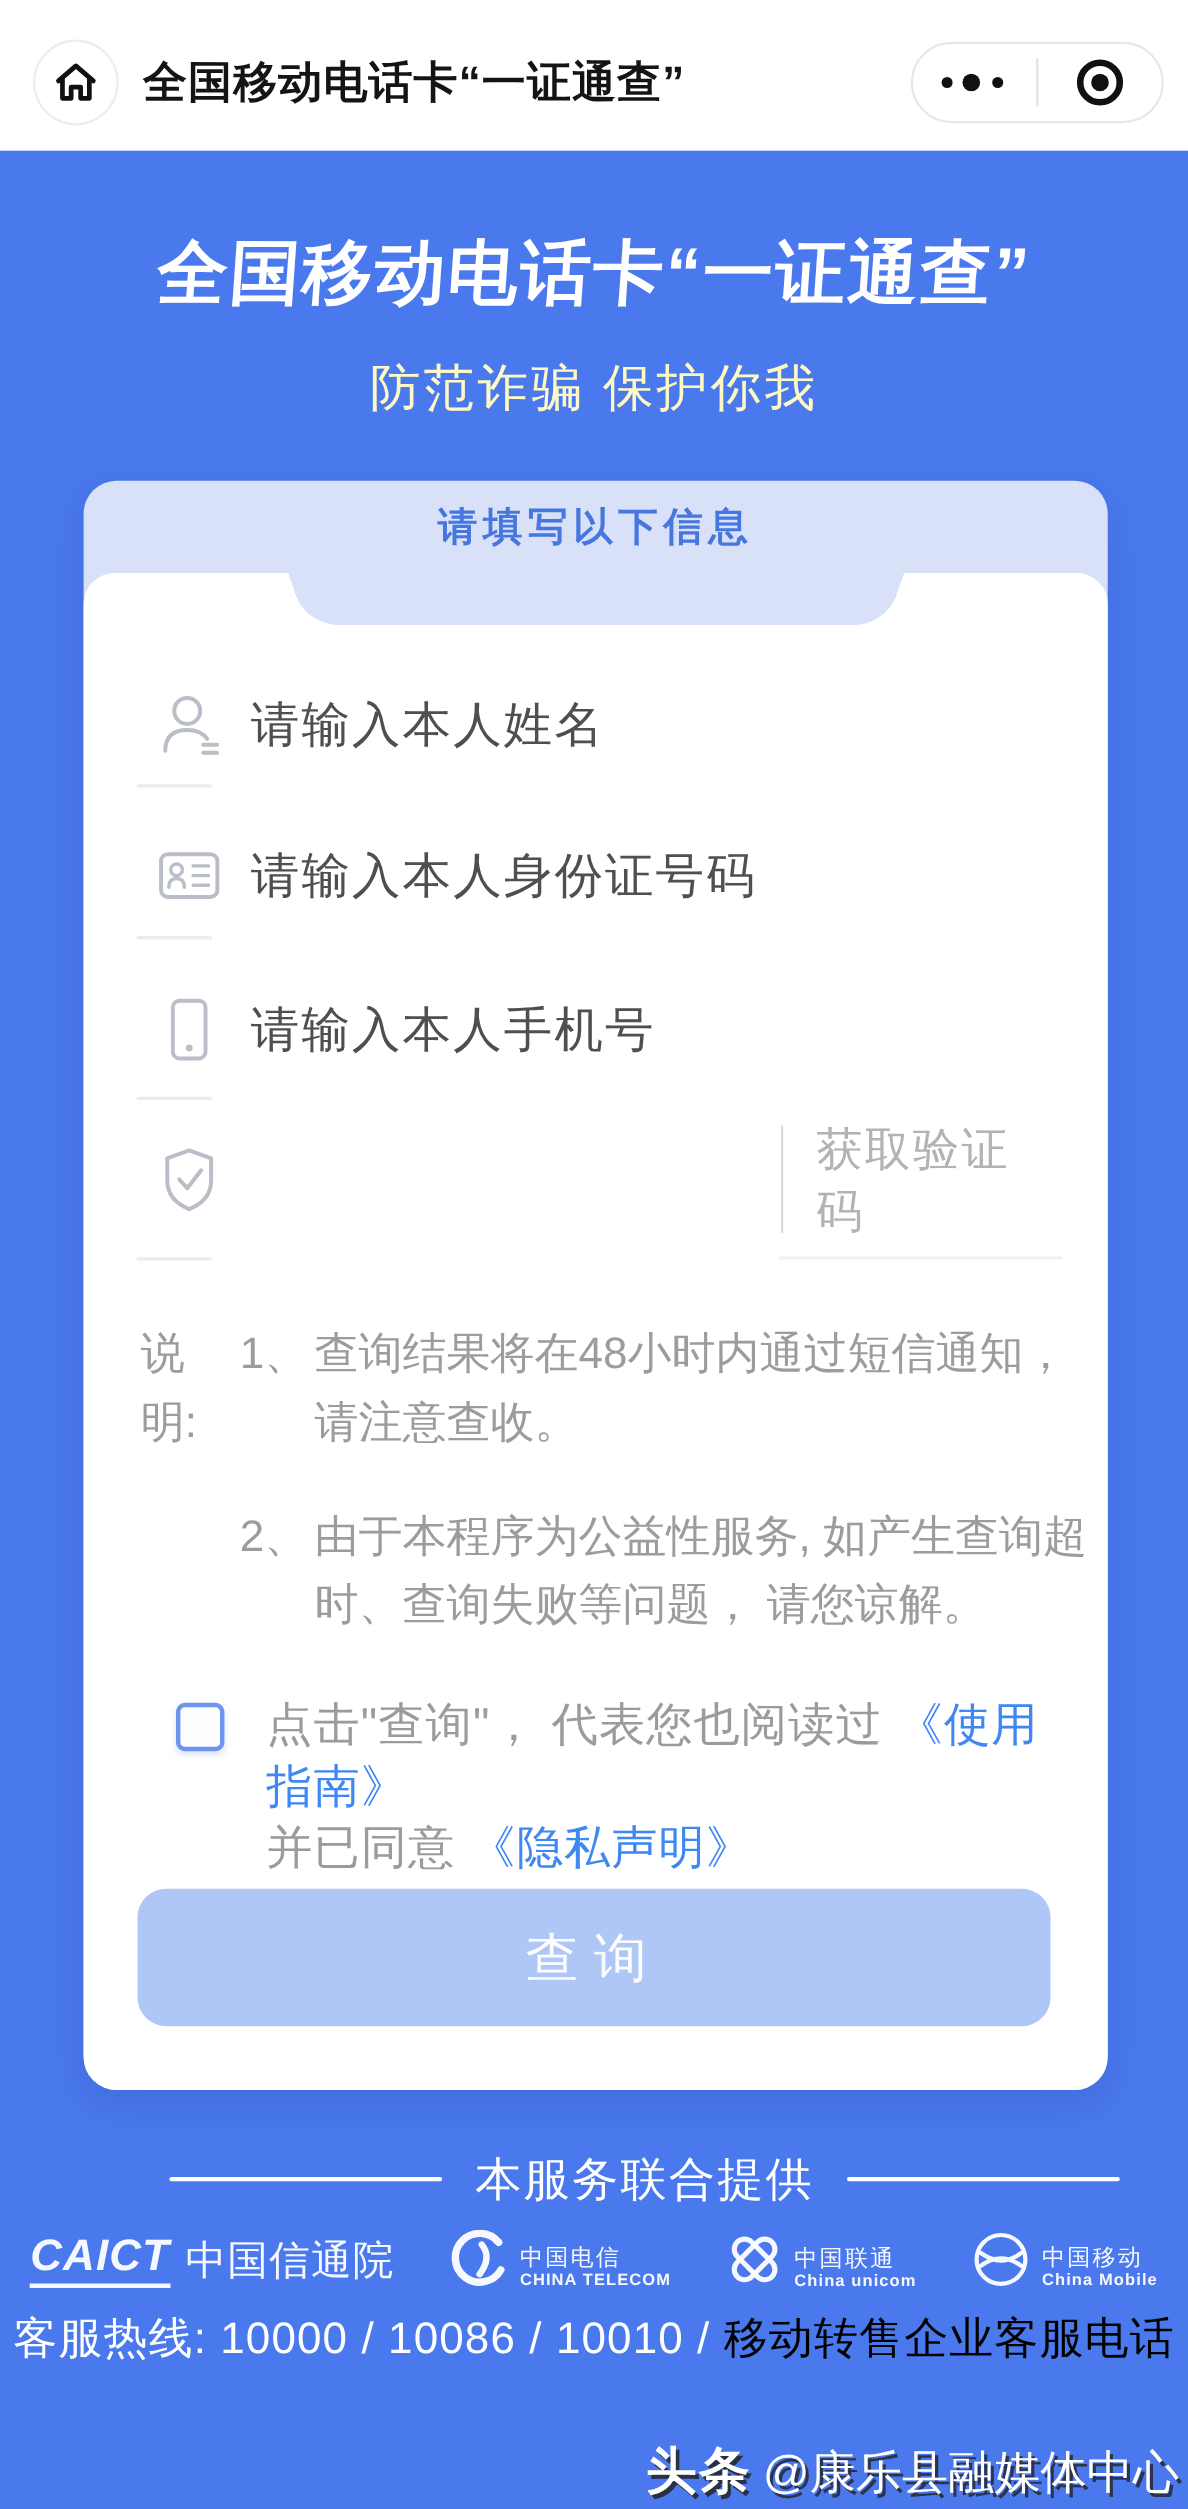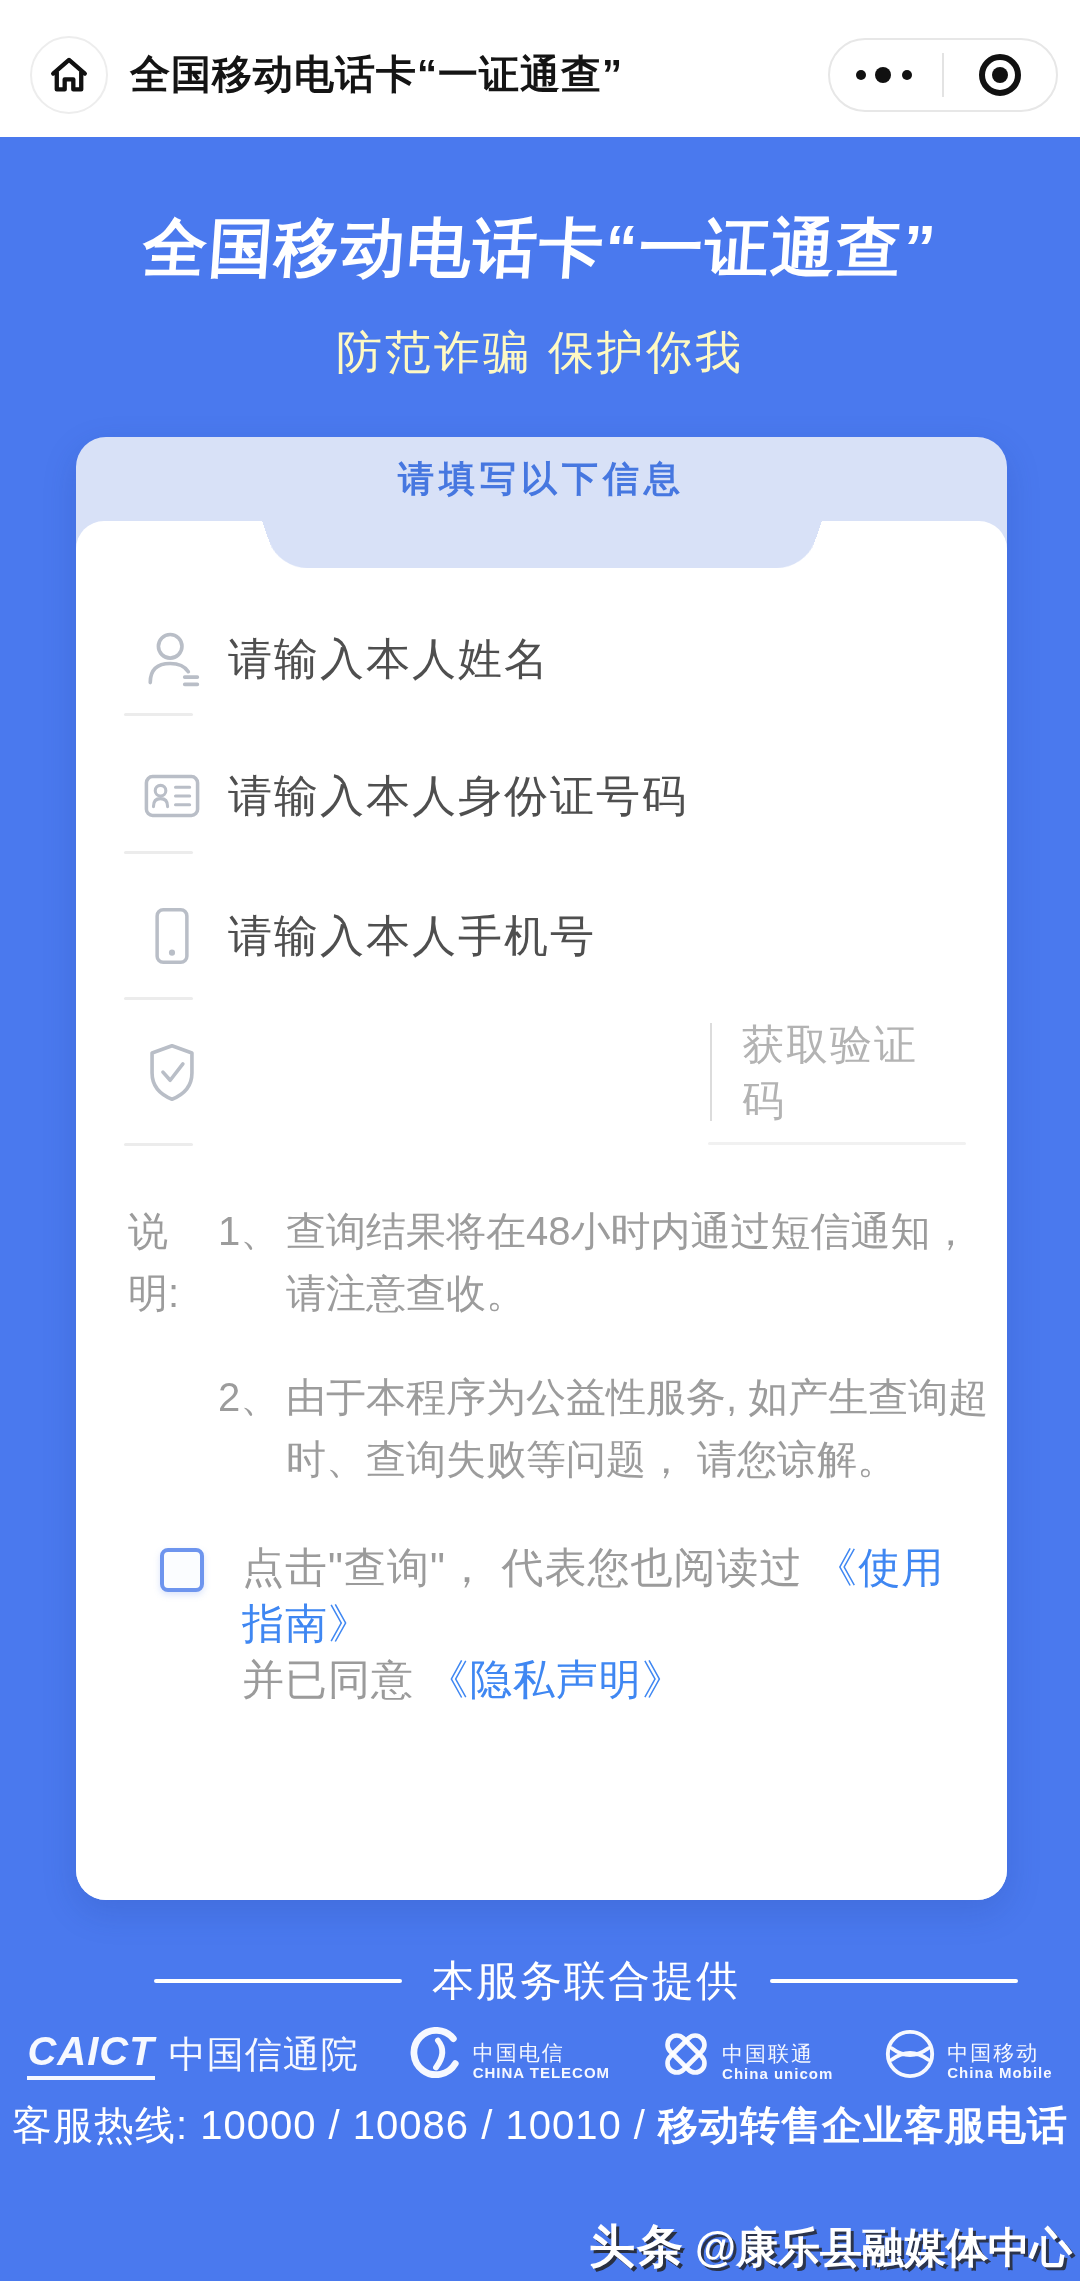--- a/index.html
+++ b/index.html
@@ -62,26 +62,26 @@
   .provided-line{width:248px;height:4px;background:#ffffff;border-radius:2px;}
   .provided-text{margin:0 30px;}
   .logos{position:absolute;left:0;top:2012px;width:1080px;height:84px;display:flex;align-items:center;justify-content:center;gap:50px;color:rgba(255,255,255,.95);}
   .logo-group{display:flex;align-items:flex-end;}
   .caict-mark{font-size:40px;font-weight:800;font-style:italic;border-bottom:4px solid rgba(255,255,255,.95);padding-bottom:2px;letter-spacing:1px;}
   .caict-text{font-size:37px;margin-left:14px;letter-spacing:1px;}
   .logo-col{display:flex;flex-direction:column;margin-left:10px;line-height:1.08;}
   .logo-cn{font-size:21px;letter-spacing:2px;}
   .logo-en{font-size:15px;font-weight:700;letter-spacing:1px;}
   .hotline{position:absolute;left:0;top:2098px;width:1080px;text-align:center;font-size:40px;color:#ffffff;letter-spacing:1px;}
-  .hotline-teal{color:#ffffff;font-weight:bold;}
+  .hotline-teal{color:#000000;}
 
   
   .watermark{position:absolute;right:8px;top:2216px;display:flex;align-items:baseline;}
   .wm-brand{font-size:46px;font-weight:900;color:#fff;text-shadow:3px 3px 0 rgba(35,35,35,.85);letter-spacing:2px;}
-  .wm-account{font-size:42px;font-weight:700;color:#fff;margin-left:10px;text-shadow:3px 3px 0 rgba(35,35,35,.8);}
+  .wm-account{font-size:42px;font-weight:400;color:#fff;margin-left:10px;text-shadow:3px 3px 0 rgba(35,35,35,.8);}
   svg{display:block;}
 </style>
 </head>
 <body>
 
 <div class="page">
 
   <div class="artifact-line"></div>
   <div class="artifact-dark"></div>
 
@@ -192,20 +192,21 @@
     </div>
 
     <div class="agreement">
       <div class="checkbox"></div>
       <div class="agreement-text">
         <div><span>点击"查询"， 代表您也阅读过 </span><span class="agree-link">《使用指南》</span></div>
         <div><span>并已同意 </span><span class="agree-link">《隐私声明》</span></div>
       </div>
     </div>
 
+    <div class="query-btn">查询</div>
   </div>
 
   <div class="provided">
     <div class="provided-line"></div>
     <div class="provided-text">本服务联合提供</div>
     <div class="provided-line"></div>
   </div>
 
   <div class="logos">
     <div class="logo-group">

